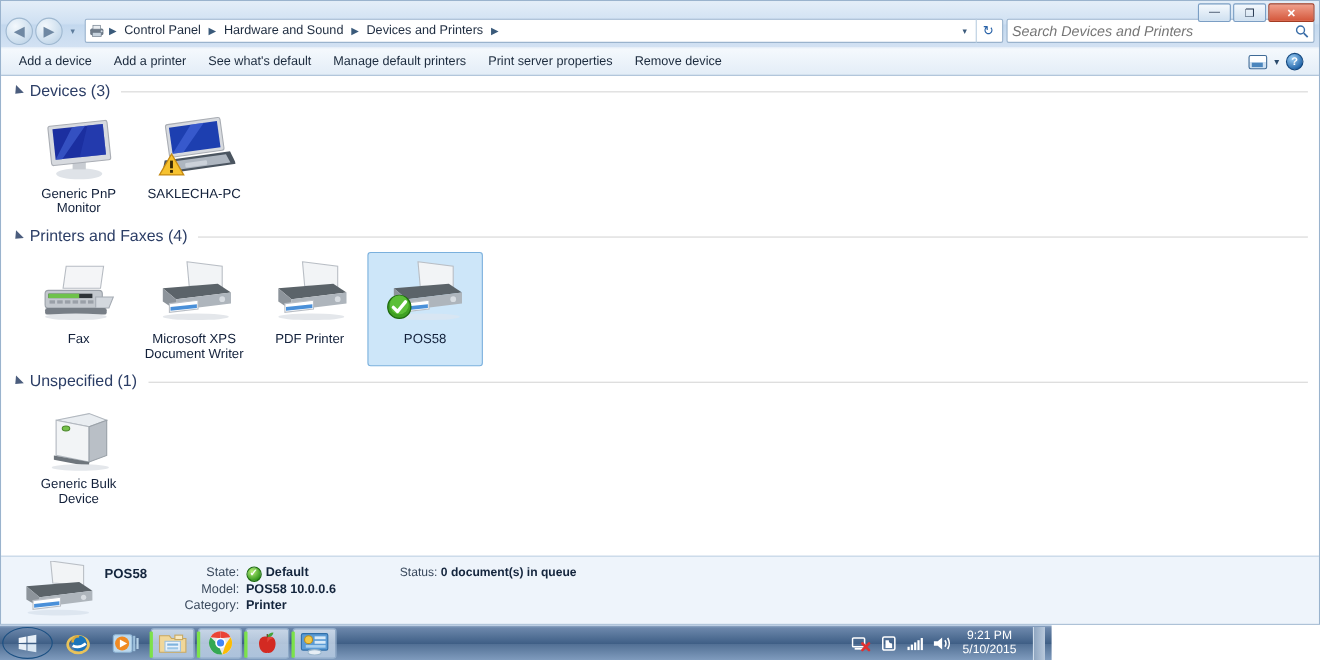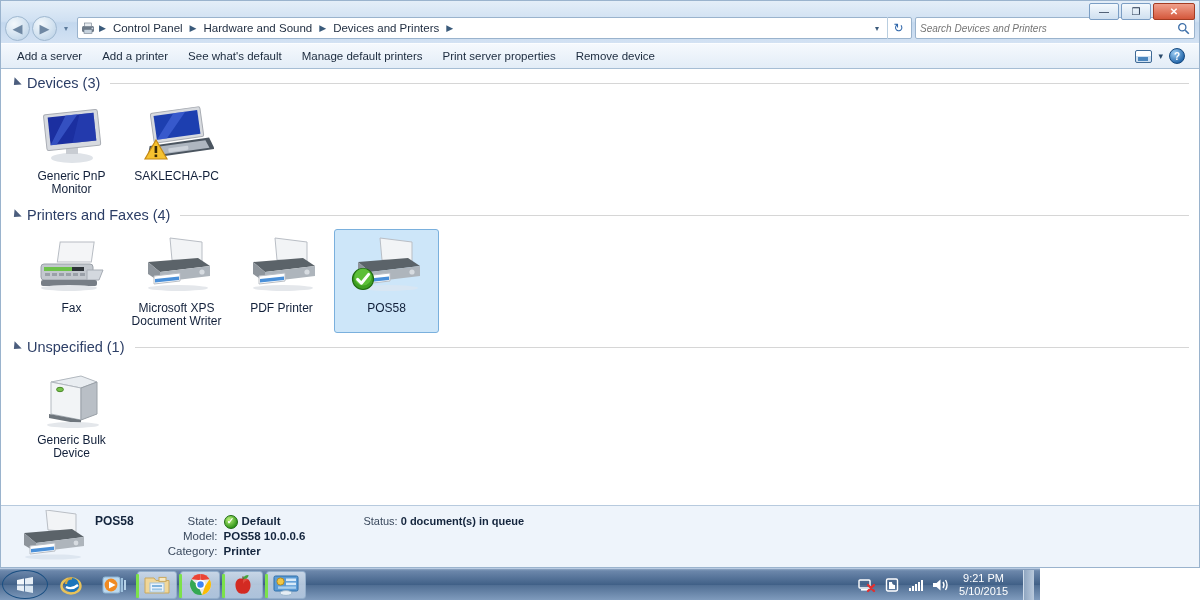--- a/index.html
+++ b/index.html
@@ -54,21 +54,21 @@
     width:22px; height:22px; border-left:1px solid #b9cee0;
     display:flex; align-items:center; justify-content:center;
     color:#2a63a8; font-size:12px;
   }
   .searchbox {
     width:280px; height:22px; margin-left:3px; background:#fff;
     border:1px solid #9ab3cd; border-radius:2px;
     display:flex; align-items:center; padding:0 4px;
   }
   .searchbox input {
-    flex:1; border:none; outline:none; font-size:10px; font-style:italic;
+    flex:1; border:none; outline:none; font-size:13px; font-style:italic;
     color:#8c8c8c; font-family:"Liberation Sans",sans-serif; background:transparent;
   }
   
   .toolbar {
     flex:0 0 26px; height:26px; display:flex; align-items:center;
     background: linear-gradient(to bottom,#f5f9fd,#e3edf7);
     border-top:1px solid #fbfdff; border-bottom:1px solid #a6bdd4;
     padding:0 6px; font-size:11.5px; color:#1b2a3d;
   }
   .tb-item { padding:3px 10px; white-space:nowrap; }
@@ -123,21 +123,21 @@
   .det-status .val { font-weight:bold; color:#14253d; }
   .state-row { display:flex; align-items:center; gap:4px; }
   .check-badge {
     width:14px;height:14px;border-radius:50%;
     background: radial-gradient(circle at 35% 30%,#b8f07a,#2f9419 75%);
     border:1px solid #1d6b10; color:#fff;font-size:9px;font-weight:bold;
     display:flex;align-items:center;justify-content:center;
   }
   
   .taskbar {
-    position:absolute; left:0; top:568px; width:1040px; height:32px;
+    position:absolute; left:0; top:568px; width:956px; height:32px;
     background: linear-gradient(to bottom,#8fa7c4 0%, #6c87ab 6%, #3f5f86 52%, #516f94 53%, #7f9bbd 100%);
     display:flex; align-items:center; border-top:1px solid #b9cbe2;
   }
   .start-orb {
     width:46px;height:29px;margin-left:2px;border-radius:50%;
     background: radial-gradient(circle at 50% 35%, #bfe4ff 0%, #2a7fc9 40%, #0c4a86 75%, #marca 100%);
     display:flex;align-items:center;justify-content:center;
     border:1px solid #1a4f82;
   }
   .tb-btn {
@@ -203,21 +203,21 @@
         <input placeholder="Search Devices and Printers" style="">
         <svg width="13" height="13" viewBox="0 0 13 13">
           <circle cx="5.3" cy="5.3" r="3.6" fill="none" stroke="#3b6ea8" stroke-width="1.3"></circle>
           <line x1="8.2" y1="8.2" x2="11.8" y2="11.8" stroke="#3b6ea8" stroke-width="1.6"></line>
         </svg>
       </div>
     </div>
   </div>
 
   <div class="toolbar">
-    <div class="tb-item">Add a server</div>
+    <div class="tb-item">Add a device</div>
     <div class="tb-item">Add a printer</div>
     <div class="tb-item">See what's default</div>
     <div class="tb-item">Manage default printers</div>
     <div class="tb-item">Print server properties</div>
     <div class="tb-item">Remove device</div>
     <div class="tb-right">
       <div class="view-ico"></div>
       <div class="tb-chevron">▾</div>
       <div class="help-ico">?</div>
     </div>

